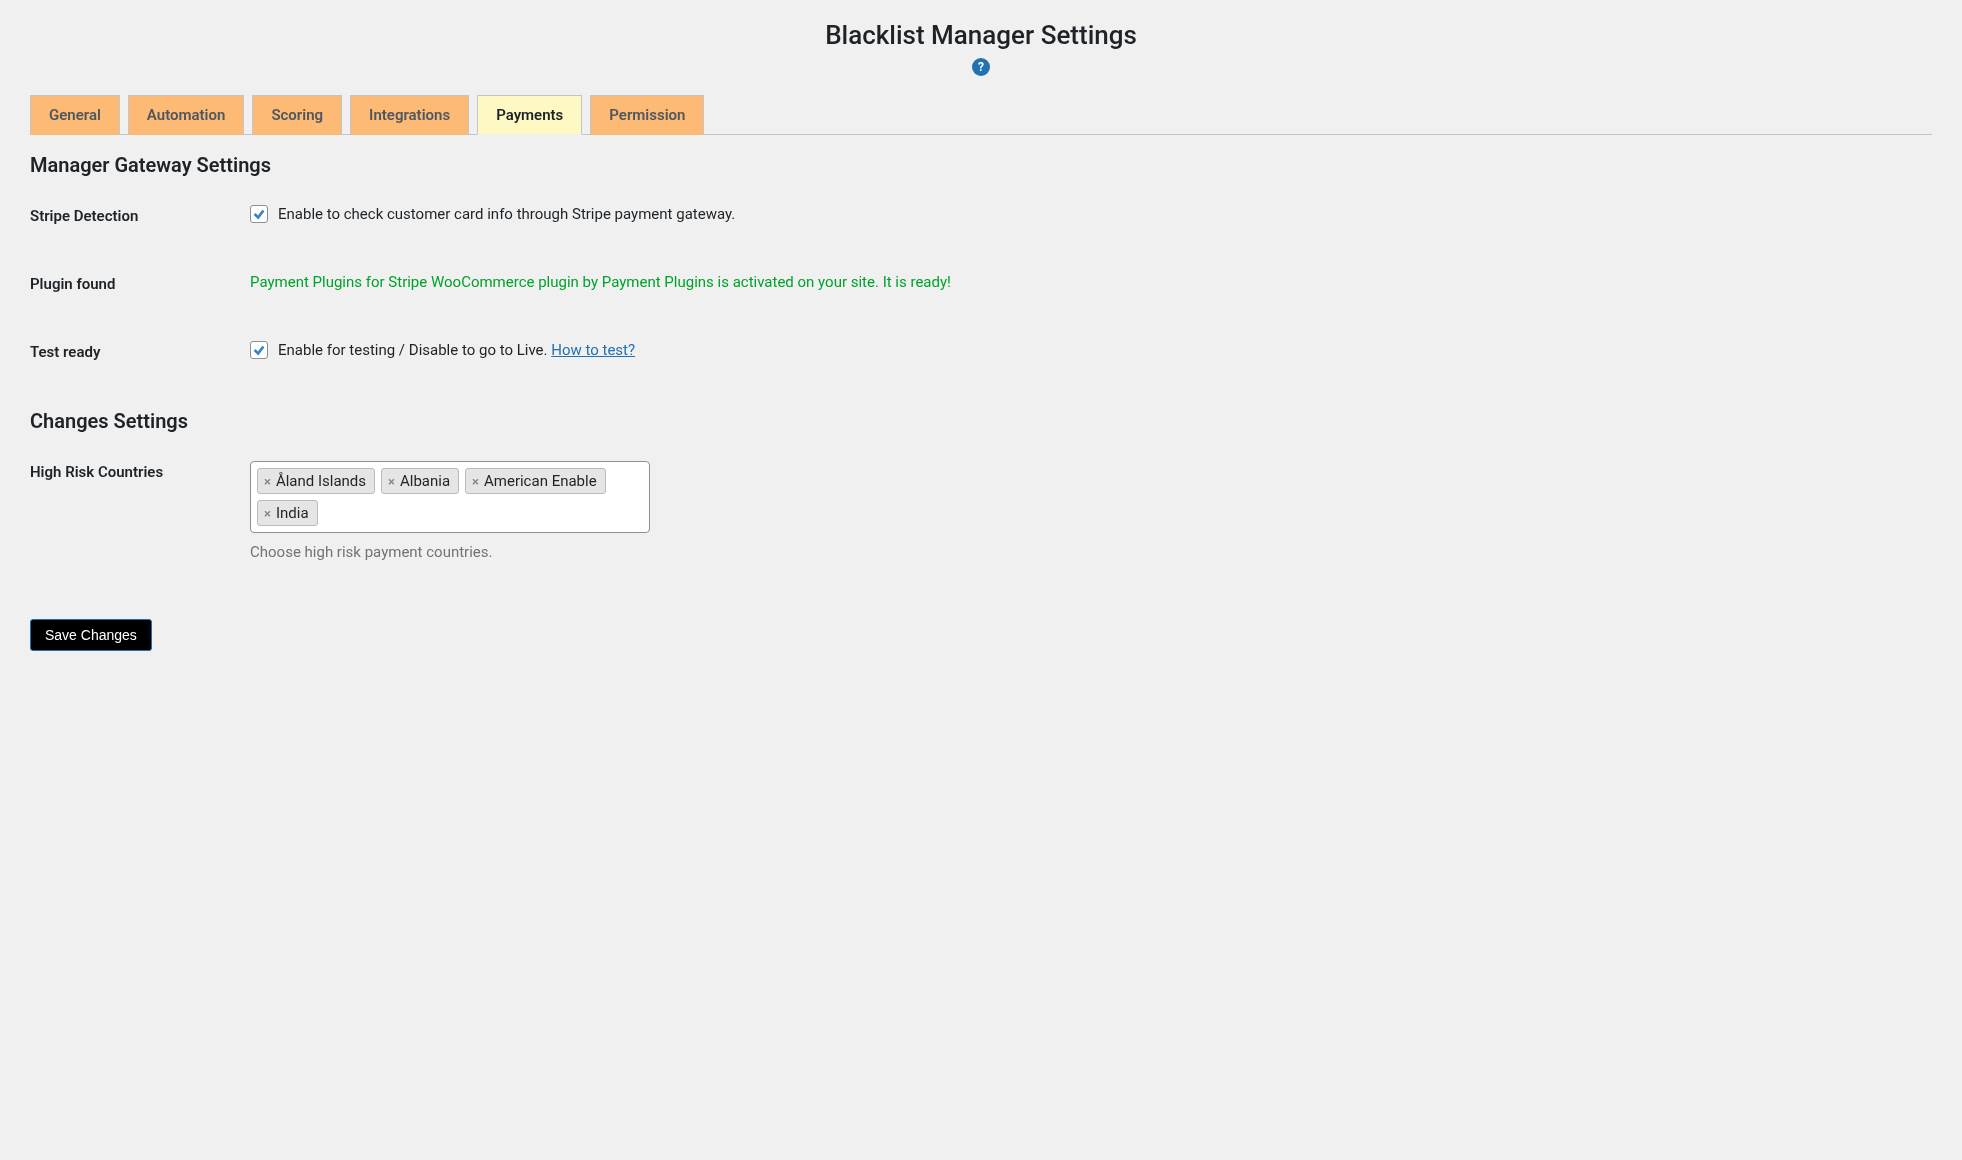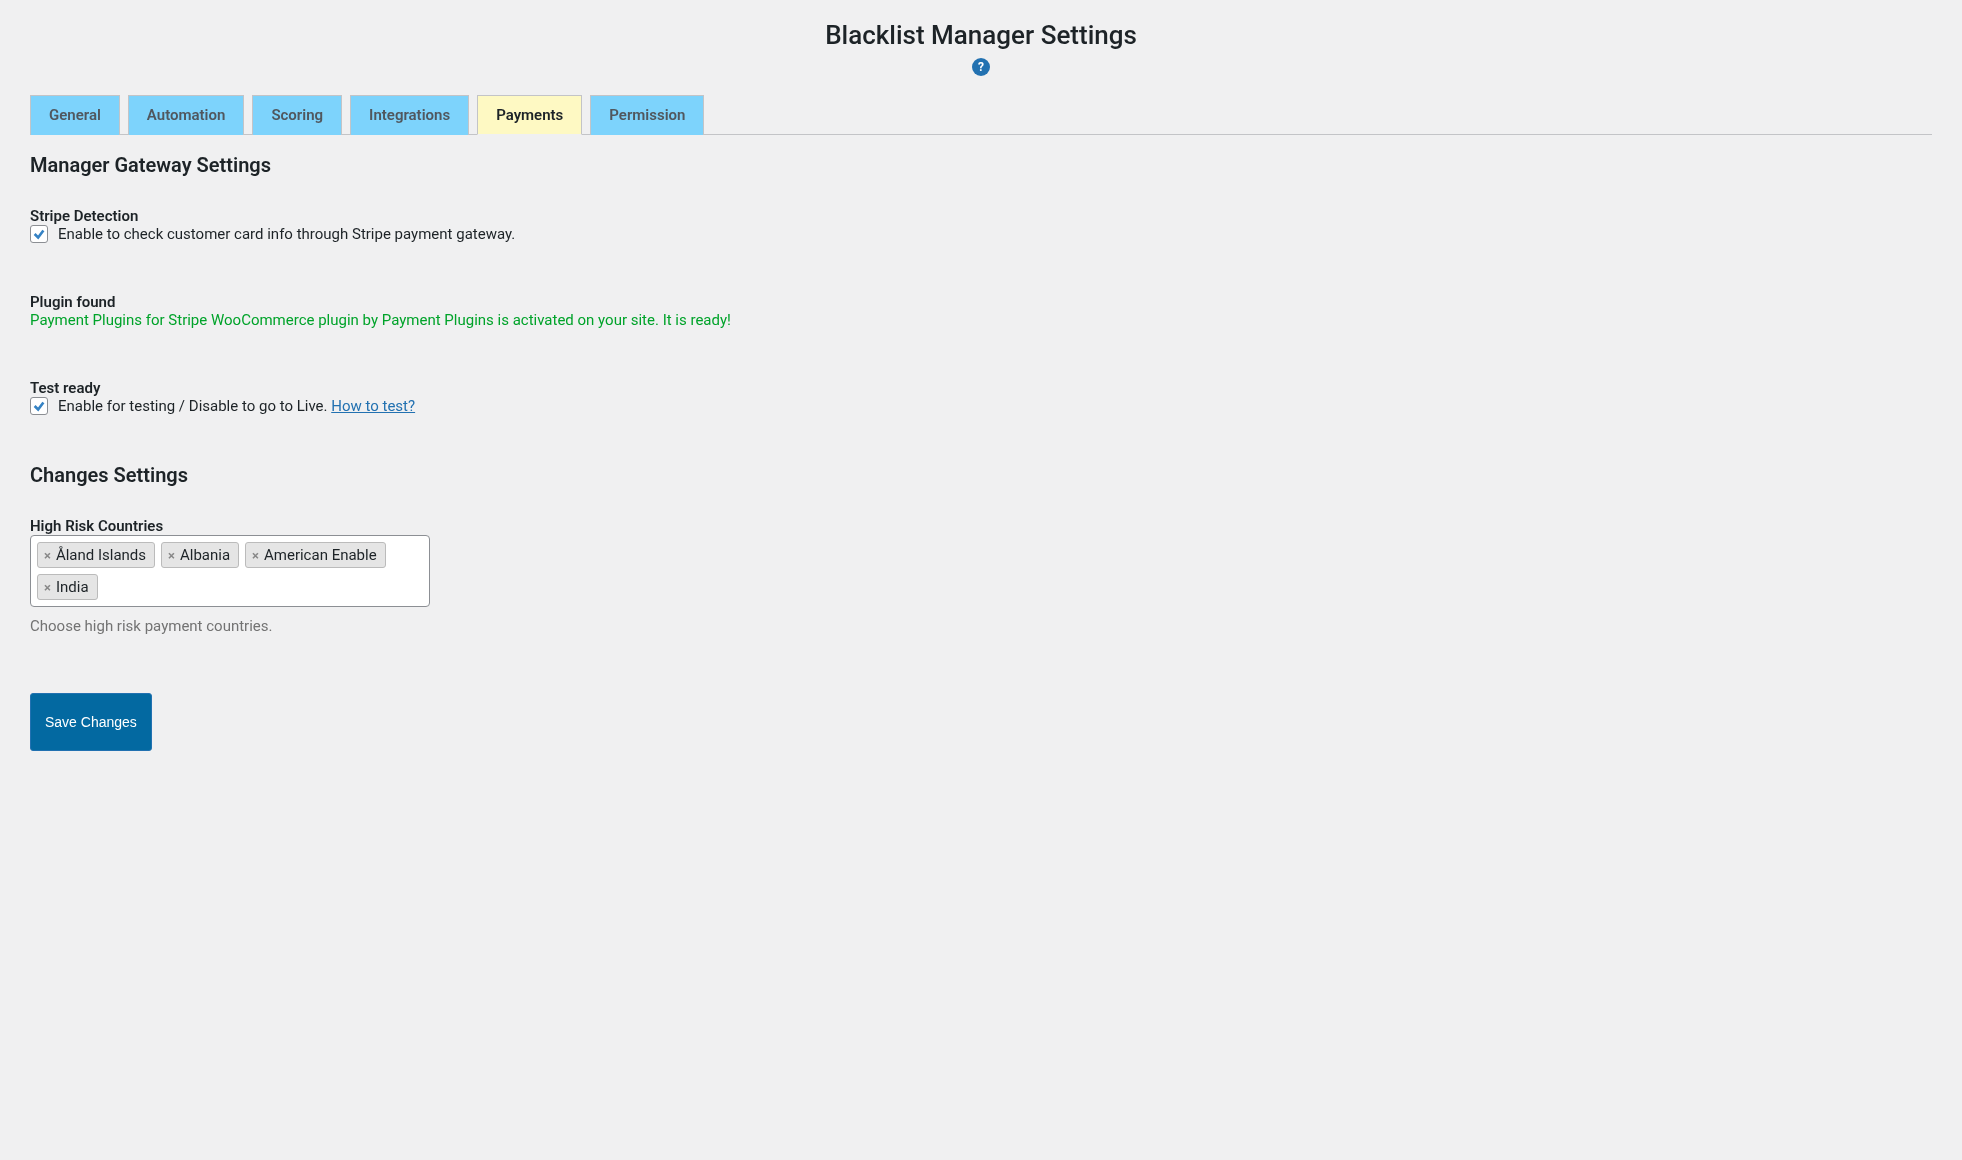--- a/index.html
+++ b/index.html
@@ -37,21 +37,21 @@
       font-weight: bold;
     }
     .tabs {
       display: flex;
       gap: 8px;
       border-bottom: 1px solid #c3c4c7;
       margin-bottom: 12px;
     }
     .tab {
       padding: 10px 18px;
-      background: #7dd3fc;
+      background: #fdba74;
       border: 1px solid #c3c4c7;
       border-bottom: none;
       color: #50575e;
       font-size: 15px;
       font-weight: 600;
       cursor: pointer;
       position: relative;
       top: 1px;
     }
     .tab.active {
@@ -66,21 +66,20 @@
       margin-top: 18px;
       margin-bottom: 28px;
     }
     .form-table {
       width: 100%;
     }
     .form-row {
       display: flex;
       margin-bottom: 48px;
       align-items: flex-start;
-      flex-direction: column;
     }
     .form-label {
       width: 220px;
       flex-shrink: 0;
       font-size: 15px;
       font-weight: 600;
       color: #1d2327;
       padding-top: 2px;
     }
     .form-field {
@@ -149,25 +148,25 @@
       font-weight: bold;
       cursor: pointer;
       font-size: 13px;
     }
     .help-text {
       color: #737373;
       font-size: 15px;
       margin-top: 10px;
     }
     .submit-btn {
-      background: #0369a1;
+      background: #000000;
       color: #fff;
       border: 1px solid #2271b1;
       border-radius: 3px;
-      padding: 20px 14px;
+      padding: 7px 14px;
       font-size: 14px;
       cursor: pointer;
       margin-top: 10px;
     }
   </style>
 </head>
 <body>
 
 
 

